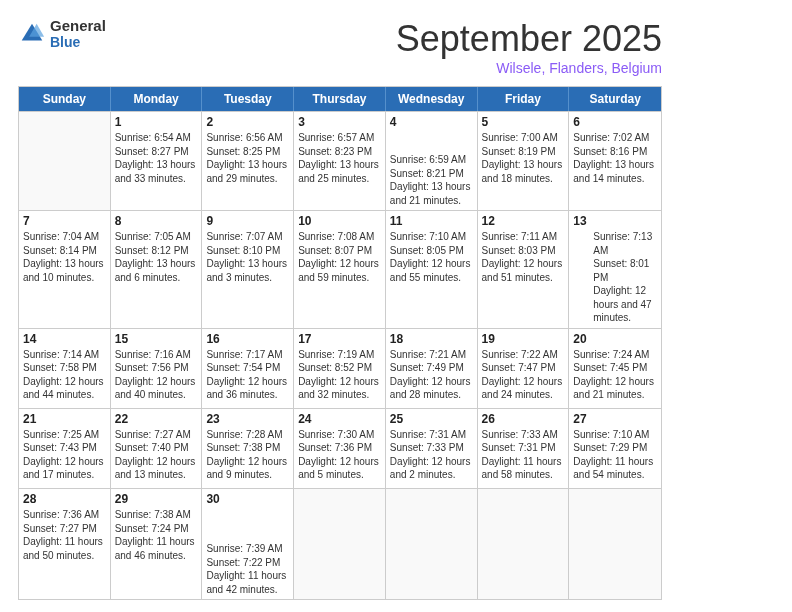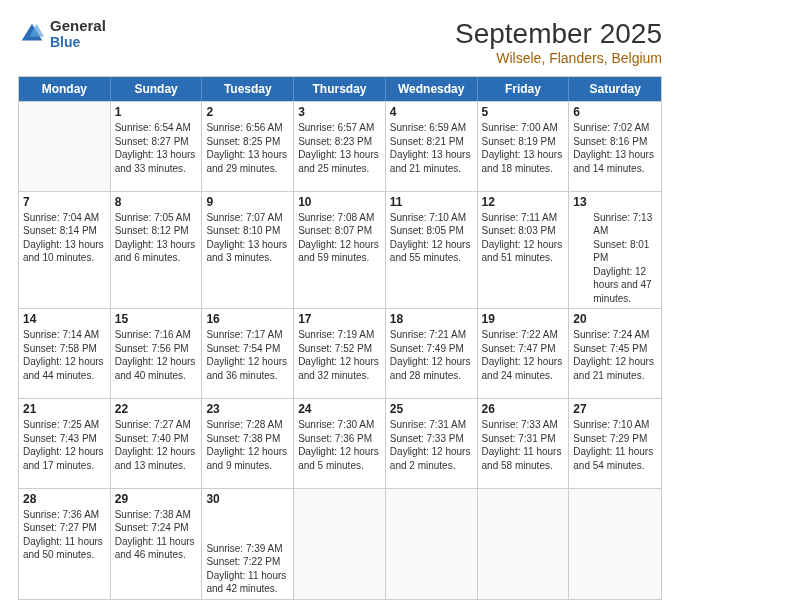--- a/index.html
+++ b/index.html
@@ -44,27 +44,27 @@
       color: #2a6db5;
     }
     .logo-icon {
       width: 28px;
       height: 28px;
     }
     .title-block {
       text-align: right;
     }
     .title-month {
-      font-size: 28px;
+      font-size: 36px;
       color: #333;
       font-weight: normal;
     }
     .title-location {
       font-size: 14px;
-      color: #a16207;
+      color: #8b5cf6;
     }
     .calendar {
       flex: 1;
       display: flex;
       flex-direction: column;
       border: 1px solid #ccc;
     }
     .cal-header-row {
       display: grid;
       grid-template-columns: repeat(7, 1fr);
@@ -129,22 +129,22 @@
       </div>
     </div>
     <div class="title-block">
       <div class="title-month">September 2025</div>
       <div class="title-location">Wilsele, Flanders, Belgium</div>
     </div>
   </div>
 
   <div class="calendar">
     <div class="cal-header-row">
-    <div class="cal-header-cell">Monday</div>
-        <div class="cal-header-cell">Sunday</div>
+    <div class="cal-header-cell">Sunday</div>
+        <div class="cal-header-cell">Monday</div>
         <div class="cal-header-cell">Tuesday</div>
         <div class="cal-header-cell">Thursday</div>
         <div class="cal-header-cell">Wednesday</div>
         <div class="cal-header-cell">Friday</div>
         <div class="cal-header-cell">Saturday</div>
       </div>
     <div class="cal-body">
     <div class="cal-row">
           <div class="cal-cell empty"></div>
           <div class="cal-cell">
@@ -160,21 +160,21 @@
 Daylight: 13 hours and 29 minutes.</div>
           </div>
           <div class="cal-cell">
             <div class="cal-day-num">3</div>
             <div class="cal-cell-text" style="white-space: pre-line;">Sunrise: 6:57 AM
 Sunset: 8:23 PM
 Daylight: 13 hours and 25 minutes.</div>
           </div>
           <div class="cal-cell">
             <div class="cal-day-num">4</div>
-            <div class="cal-cell-text" style="white-space: pre-line;">Sunrise: 6:59 AM
+            <div class="cal-cell-text" style="white-space: pre-line; margin-top: 22px;">Sunrise: 6:59 AM
 Sunset: 8:21 PM
 Daylight: 13 hours and 21 minutes.</div>
           </div>
           <div class="cal-cell">
             <div class="cal-day-num">5</div>
             <div class="cal-cell-text" style="white-space: pre-line;">Sunrise: 7:00 AM
 Sunset: 8:19 PM
 Daylight: 13 hours and 18 minutes.</div>
           </div>
           <div class="cal-cell">
@@ -243,21 +243,21 @@
           </div>
           <div class="cal-cell">
             <div class="cal-day-num">16</div>
             <div class="cal-cell-text" style="white-space: pre-line;">Sunrise: 7:17 AM
 Sunset: 7:54 PM
 Daylight: 12 hours and 36 minutes.</div>
           </div>
           <div class="cal-cell">
             <div class="cal-day-num">17</div>
             <div class="cal-cell-text" style="white-space: pre-line;">Sunrise: 7:19 AM
-Sunset: 7:52 PM
+Sunset: 8:52 PM
 Daylight: 12 hours and 32 minutes.</div>
           </div>
           <div class="cal-cell">
             <div class="cal-day-num">18</div>
             <div class="cal-cell-text" style="white-space: pre-line;">Sunrise: 7:21 AM
 Sunset: 7:49 PM
 Daylight: 12 hours and 28 minutes.</div>
           </div>
           <div class="cal-cell">
             <div class="cal-day-num">19</div>

